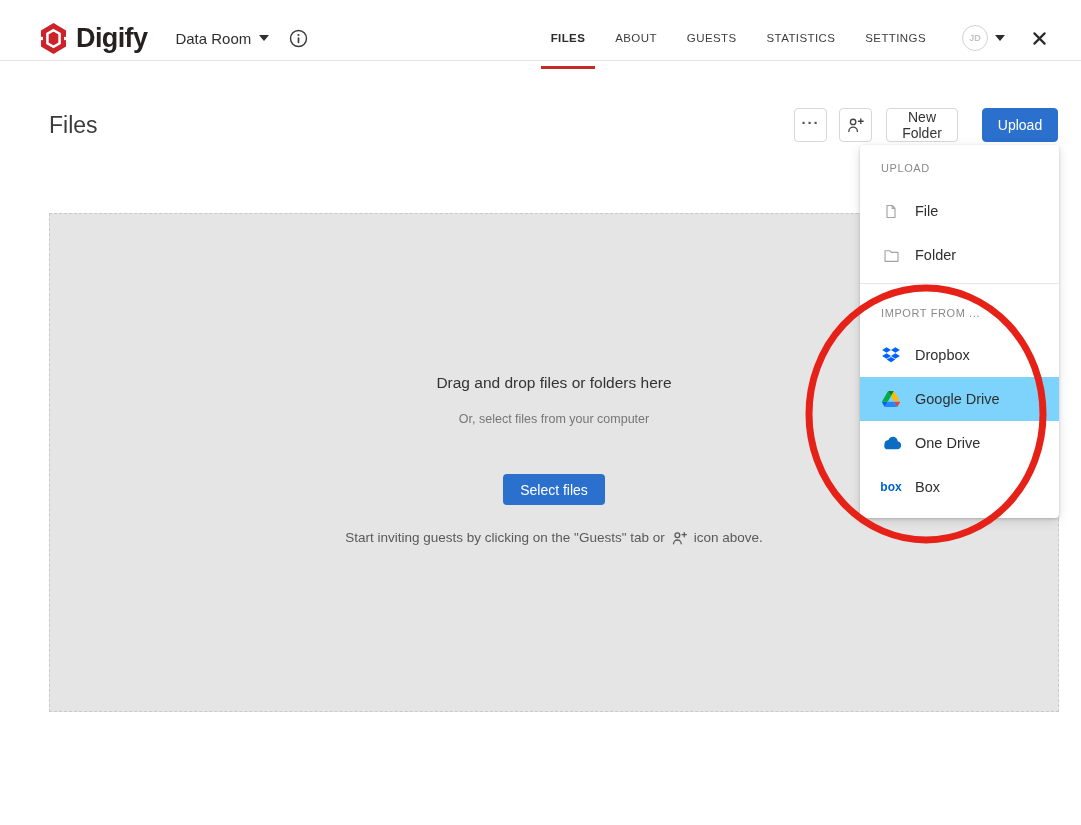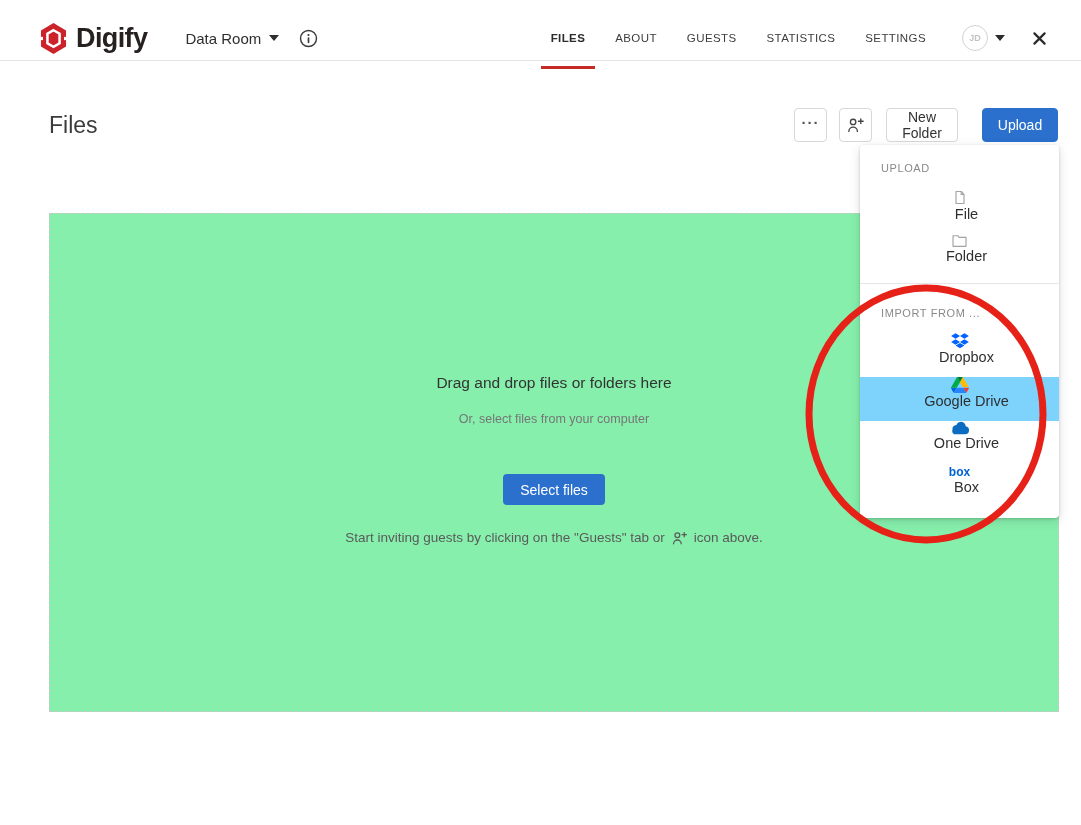--- a/index.html
+++ b/index.html
@@ -10,21 +10,21 @@
   }
 
   
   .header {
     position:absolute; top:0; left:0; width:1081px; height:61px;
     background:#fff; border-bottom:1px solid #e3e3e3;
     display:flex; align-items:center; padding:16px 33px 0 40px; z-index:10;
   }
   .brand { display:flex; align-items:center; gap:9px; }
   .brand-name { font-size:27px; font-weight:800; color:#26211f; letter-spacing:-0.6px; }
-  .workspace { display:flex; align-items:center; gap:8px; margin-left:38px; cursor:pointer; }
+  .workspace { display:flex; align-items:center; gap:8px; margin-left:28px; cursor:pointer; }
   .workspace-label { font-size:15px; color:#2e2e2e; }
   .caret-down { width:0; height:0; border-left:5px solid transparent; border-right:5px solid transparent; border-top:6px solid #2e2e2e; }
   .info-btn { margin-left:20px; display:flex; align-items:center; cursor:pointer; }
 
   .nav { margin-left:auto; display:flex; align-items:center; height:61px; }
   .tab {
     position:relative; height:61px; display:flex; align-items:center;
     font-size:11.5px; letter-spacing:0.4px; color:#3d3d3d; font-weight:500;
     margin-left:30px; cursor:pointer;
   }
@@ -60,21 +60,21 @@
   .btn-more { font-size:15px; font-weight:700; color:#555; letter-spacing:1px; padding-bottom:6px; }
   .btn-new-folder { width:72px; margin-left:14px; }
   .btn-invite { margin-left:12px; }
   .btn-primary {
     background:#2a70cc; border-color:#2a70cc; color:#fff; width:76px; margin-left:24px;
   }
 
   
   .dropzone {
     position:absolute; left:49px; top:213px; width:1010px; height:499px;
-    background:#86efac; border:1px dashed #c9c9c9;
+    background:#e5e5e5; border:1px dashed #c9c9c9;
     display:flex; flex-direction:column; align-items:center; z-index:1;
   }
   .dz-drag { margin-top:160px; font-size:15.5px; color:#333; }
   .dz-or { margin-top:20px; font-size:12.5px; color:#767676; }
   .dz-select {
     margin-top:48px; height:31px; padding:0 17px; border:none; border-radius:4px;
     background:#2a70cc; color:#fff; font-size:14px; cursor:pointer;
     font-family:"Liberation Sans","DejaVu Sans",sans-serif;
   }
   .dz-hint { margin-top:25px; font-size:13.5px; color:#5a5a5a; display:flex; align-items:flex-start; gap:5px; }
@@ -88,21 +88,21 @@
     z-index:20;
   }
   .menu-section-title {
     height:26px; display:flex; align-items:center; padding:0 21px;
     font-size:11px; color:#8a8a8a; letter-spacing:0.6px;
   }
   .menu-section-title.import { margin-top:16px; }
   .menu-items { margin-top:8px; }
   .menu-items.import { margin-top:7px; }
   .menu-item {
-    height:44px; display:flex; align-items:center; padding:0 21px; cursor:pointer;flex-direction:column;
+    height:44px; display:flex; align-items:center; padding:0 21px; cursor:pointer;
   }
   .menu-item.highlighted { background:#7dd3fc; }
   .menu-item .mi-icon { width:20px; display:flex; align-items:center; justify-content:center; }
   .menu-item .mi-label { margin-left:14px; font-size:14.5px; color:#2f2f2f; }
   .menu-divider { margin-top:6px; border-top:1px solid #e6e6e6; }
   .box-glyph { font-size:12px; font-weight:800; color:#0061d5; letter-spacing:0; }
 
   
   .annotation { position:absolute; left:795px; top:272px; z-index:30; pointer-events:none; }
 </style>

